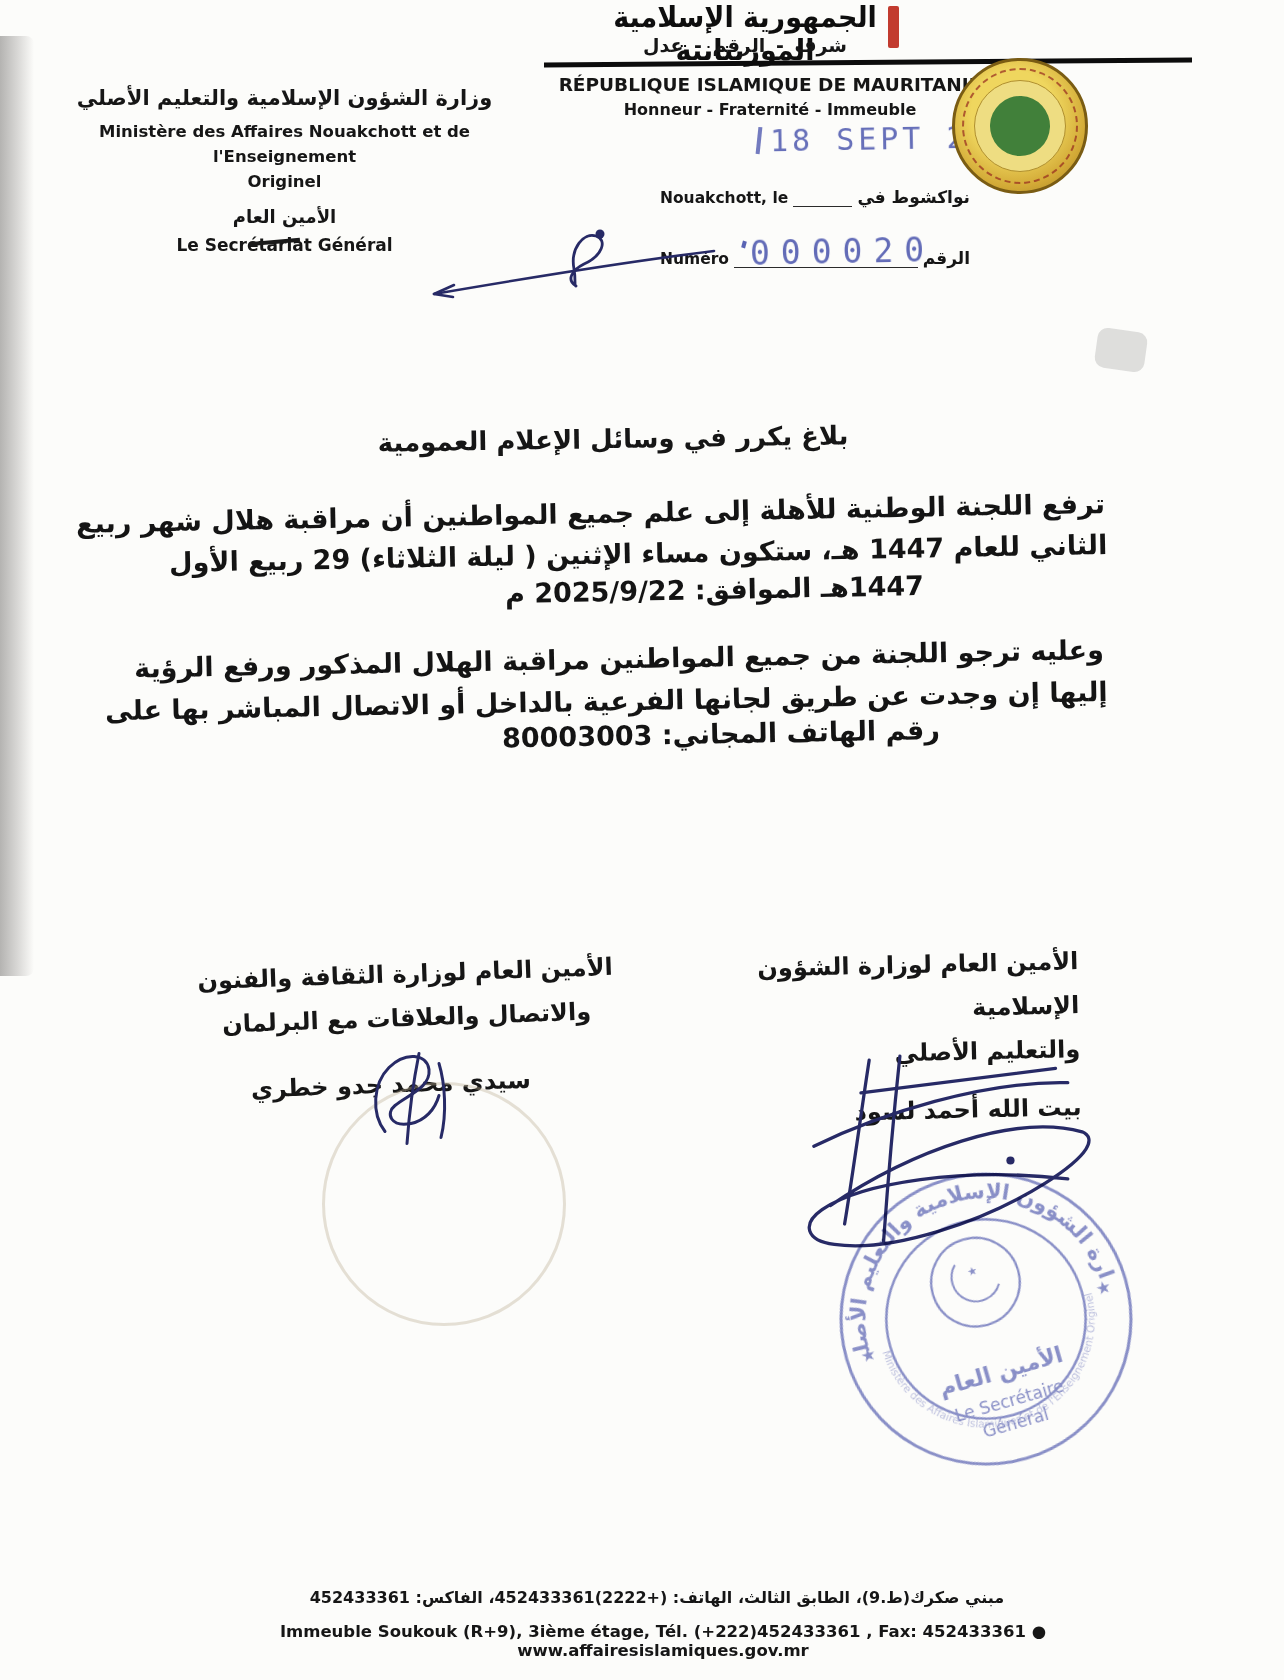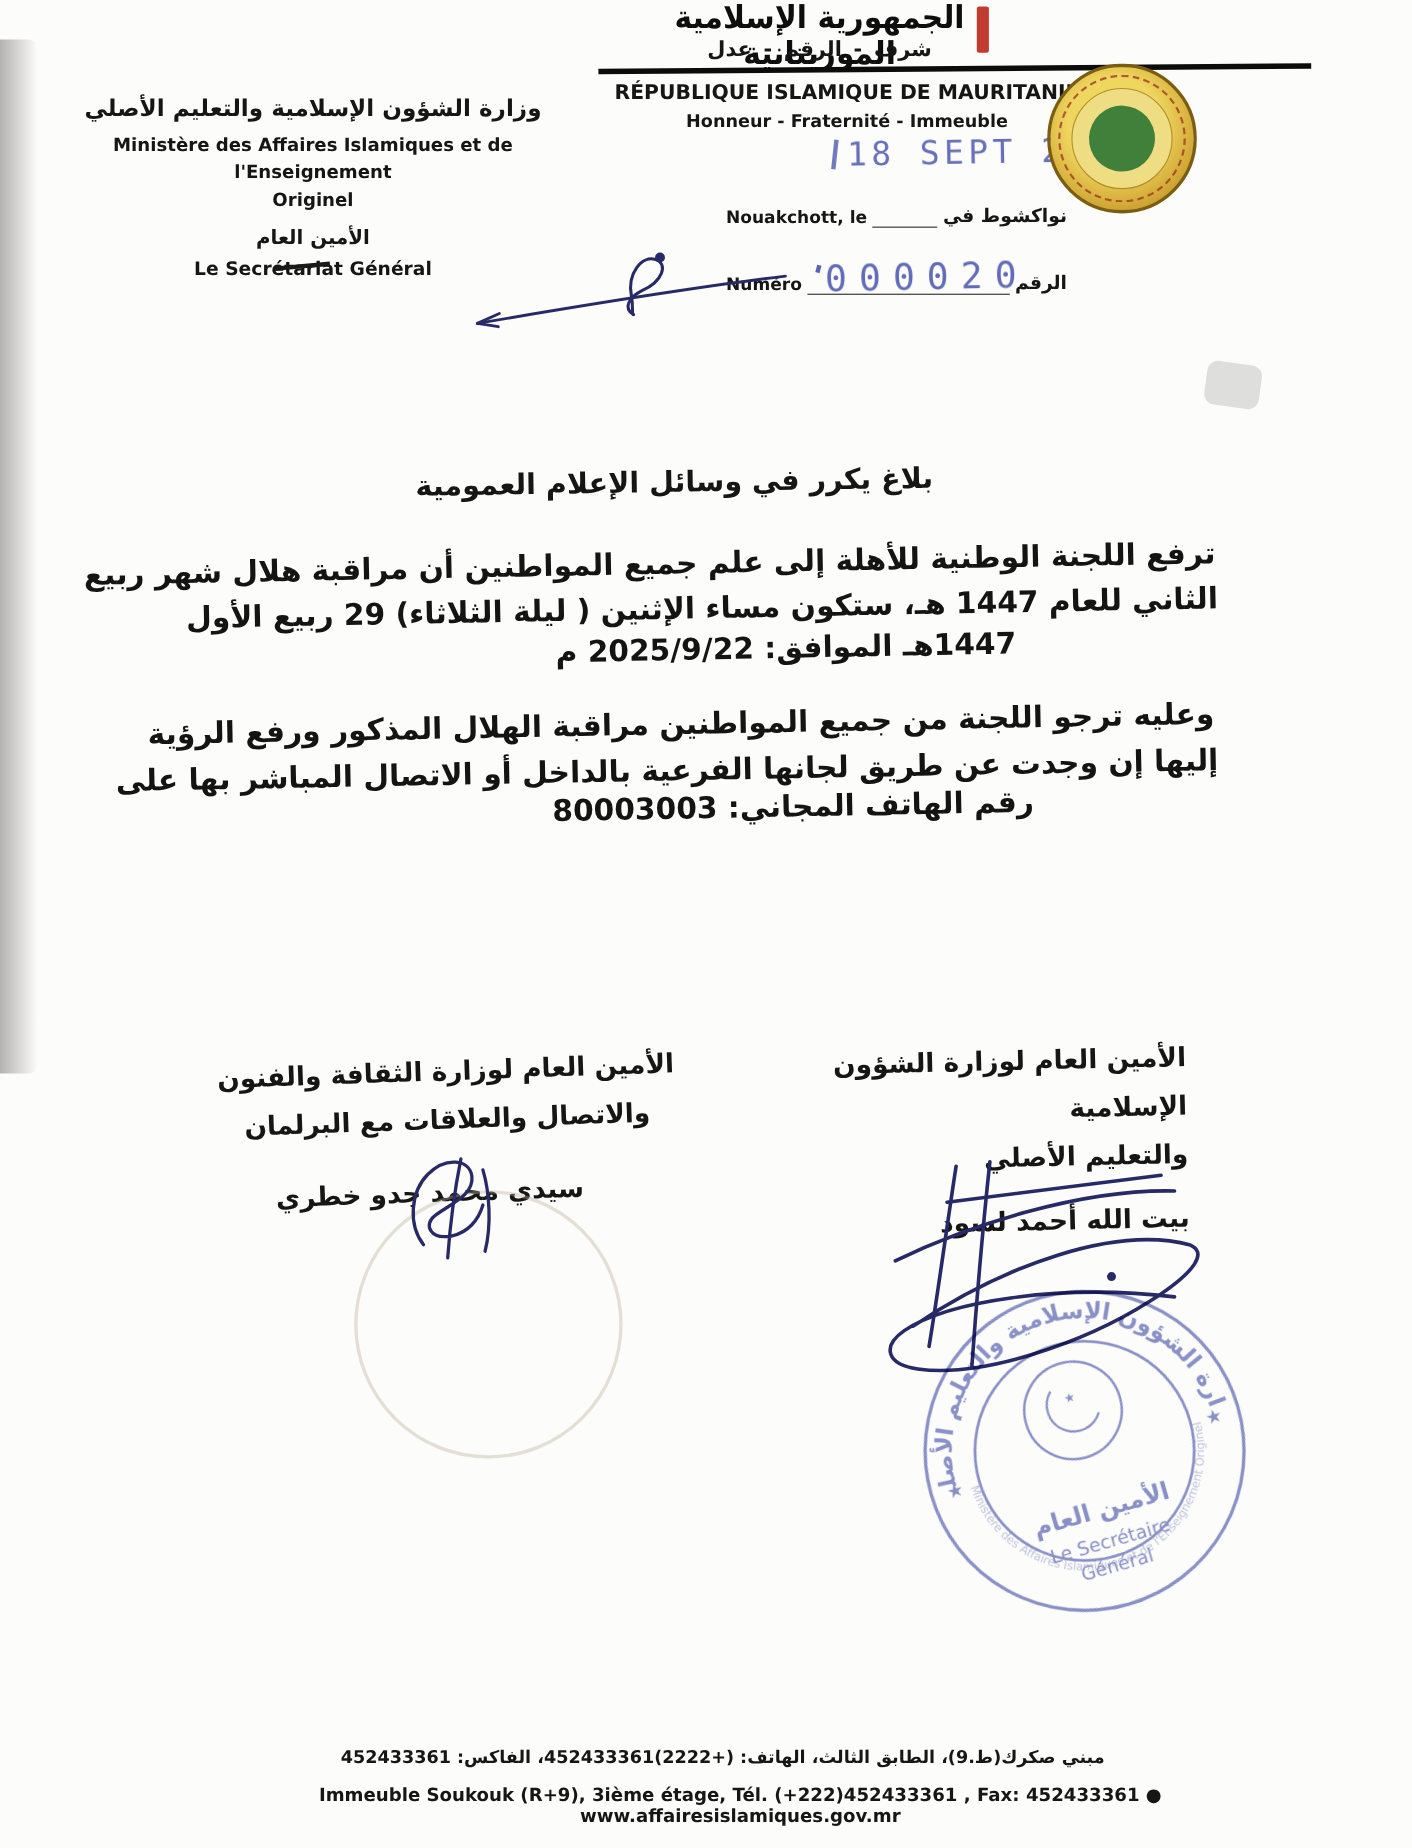--- a/index.html
+++ b/index.html
@@ -54,40 +54,40 @@
   
   .sig-r{right:204px;top:944px;width:430px;text-align:right;transform:rotate(-1.3deg);font-weight:700;font-size:24px;line-height:44px;direction:rtl;}
   .sig-r .name{margin-top:14px;padding-left:20px;font-size:24px;}
   .sig-l{left:192px;top:952px;width:430px;text-align:center;transform:rotate(-2deg);font-weight:700;font-size:24px;line-height:44px;direction:rtl;}
   .sig-l .name{margin-top:22px;transform:translateX(-18px);font-size:24px;}
   .ink{stroke:#272a66;fill:none;stroke-linecap:round;stroke-linejoin:round;}
   .faint-circle{left:322px;top:1082px;width:238px;height:238px;border:3px solid rgba(190,175,150,.38);border-radius:50%;}
   .seal{left:835px;top:1168px;width:302px;height:302px;transform:rotate(-16deg);opacity:.88;mix-blend-mode:multiply;filter:blur(.35px);}
   
   .foot-ar{left:142px;top:1588px;width:1030px;text-align:center;direction:rtl;font-weight:700;font-size:16px;}
-  .foot-fr{left:158px;top:1622px;width:1030px;text-align:center;font-weight:700;font-size:16.5px;}
+  .foot-fr{left:148px;top:1622px;width:1030px;text-align:center;font-weight:700;font-size:16.5px;}
 </style>
 </head>
 <body>
 
 <div id="page">
 
   <div class="abs edge-left"></div>
   <div class="abs smudge"></div>
 
   <div class="abs red-sliver"></div>
 
   <div class="abs m-callig">الجمهورية الإسلامية الموريتانية</div>
   <div class="abs m-motto">شرف - الرقم - عدل</div>
   <div class="abs m-line"></div>
 
   <div class="abs lh">
     <div class="lh-ar">وزارة الشؤون الإسلامية والتعليم الأصلي</div>
     <div class="lh-fr">
-      <div>Ministère des Affaires Islamiques et de l'Enseignement</div>
+      <div>Ministère des Affaires Nouakchott et de l'Enseignement</div>
       <div>Originel</div>
     </div>
     <div class="lh-sg-ar">الأمين العام</div>
     <div class="lh-sg-fr">Le Secrétariat Général</div>
   </div>
   <div class="abs dash"></div>
 
   <div class="abs rep">
     <div class="rep-name">RÉPUBLIQUE ISLAMIQUE DE MAURITANIE</div>
     <div class="rep-motto">Honneur - Fraternité - Immeuble</div>

